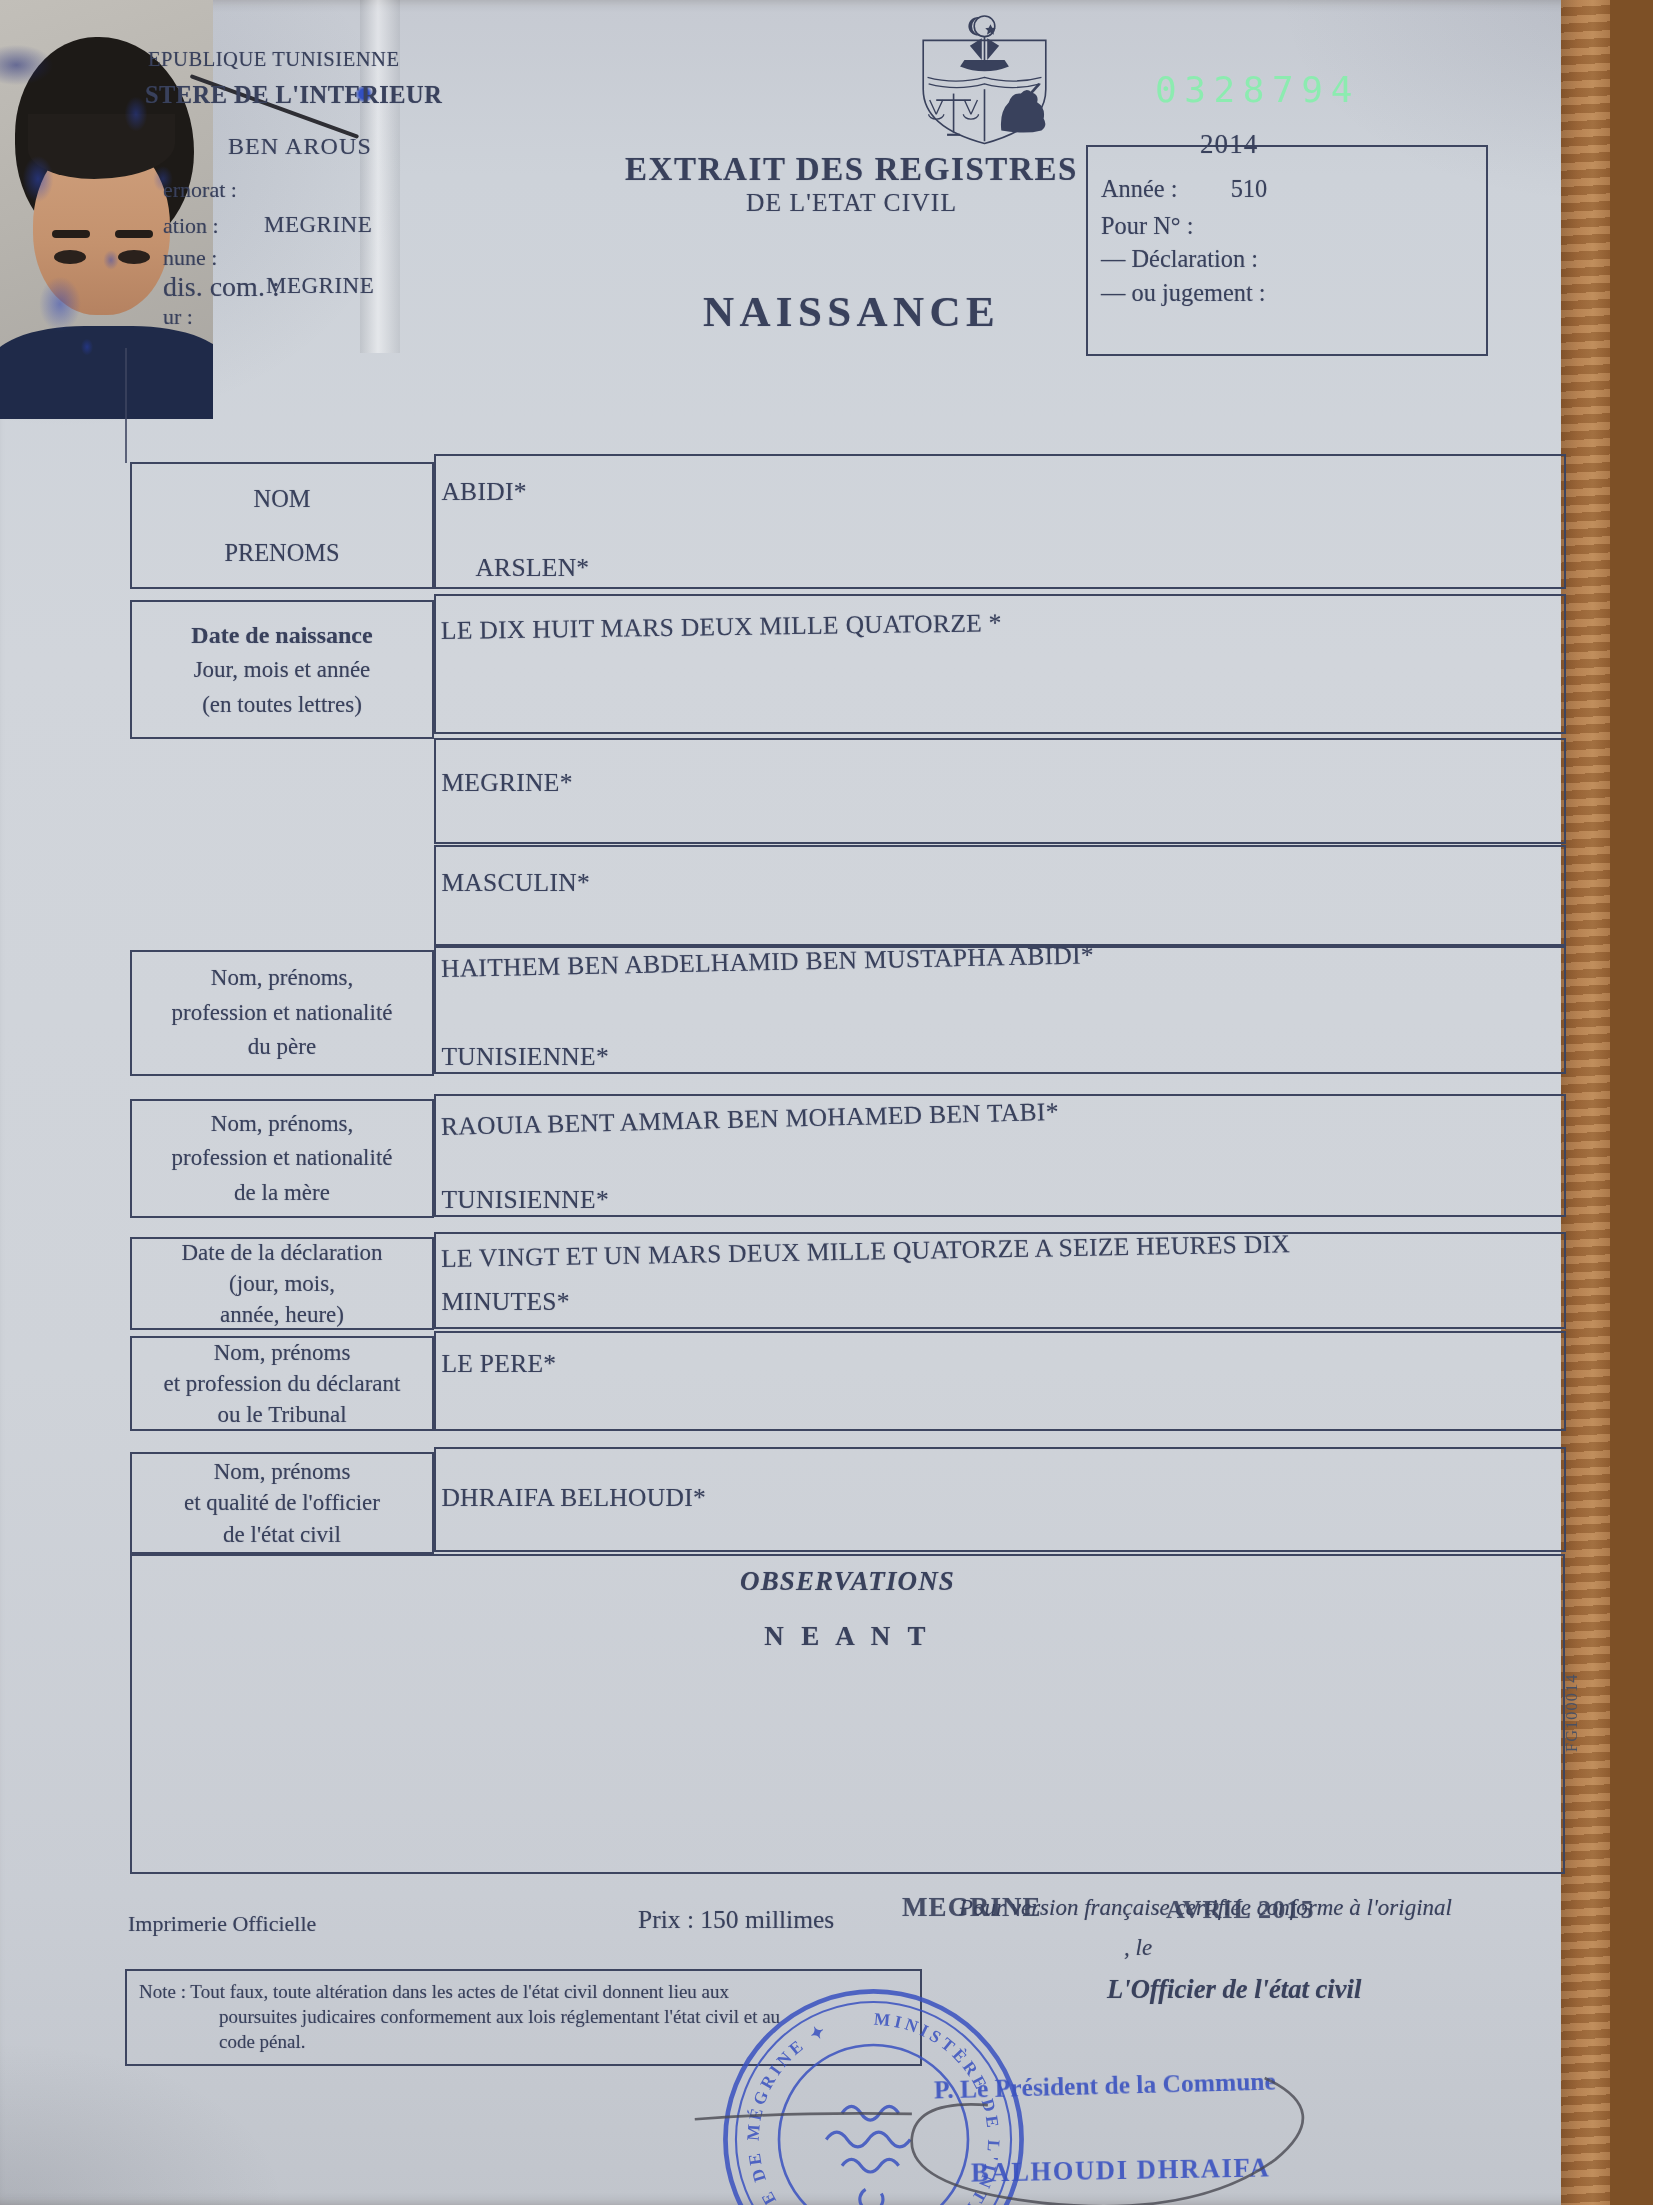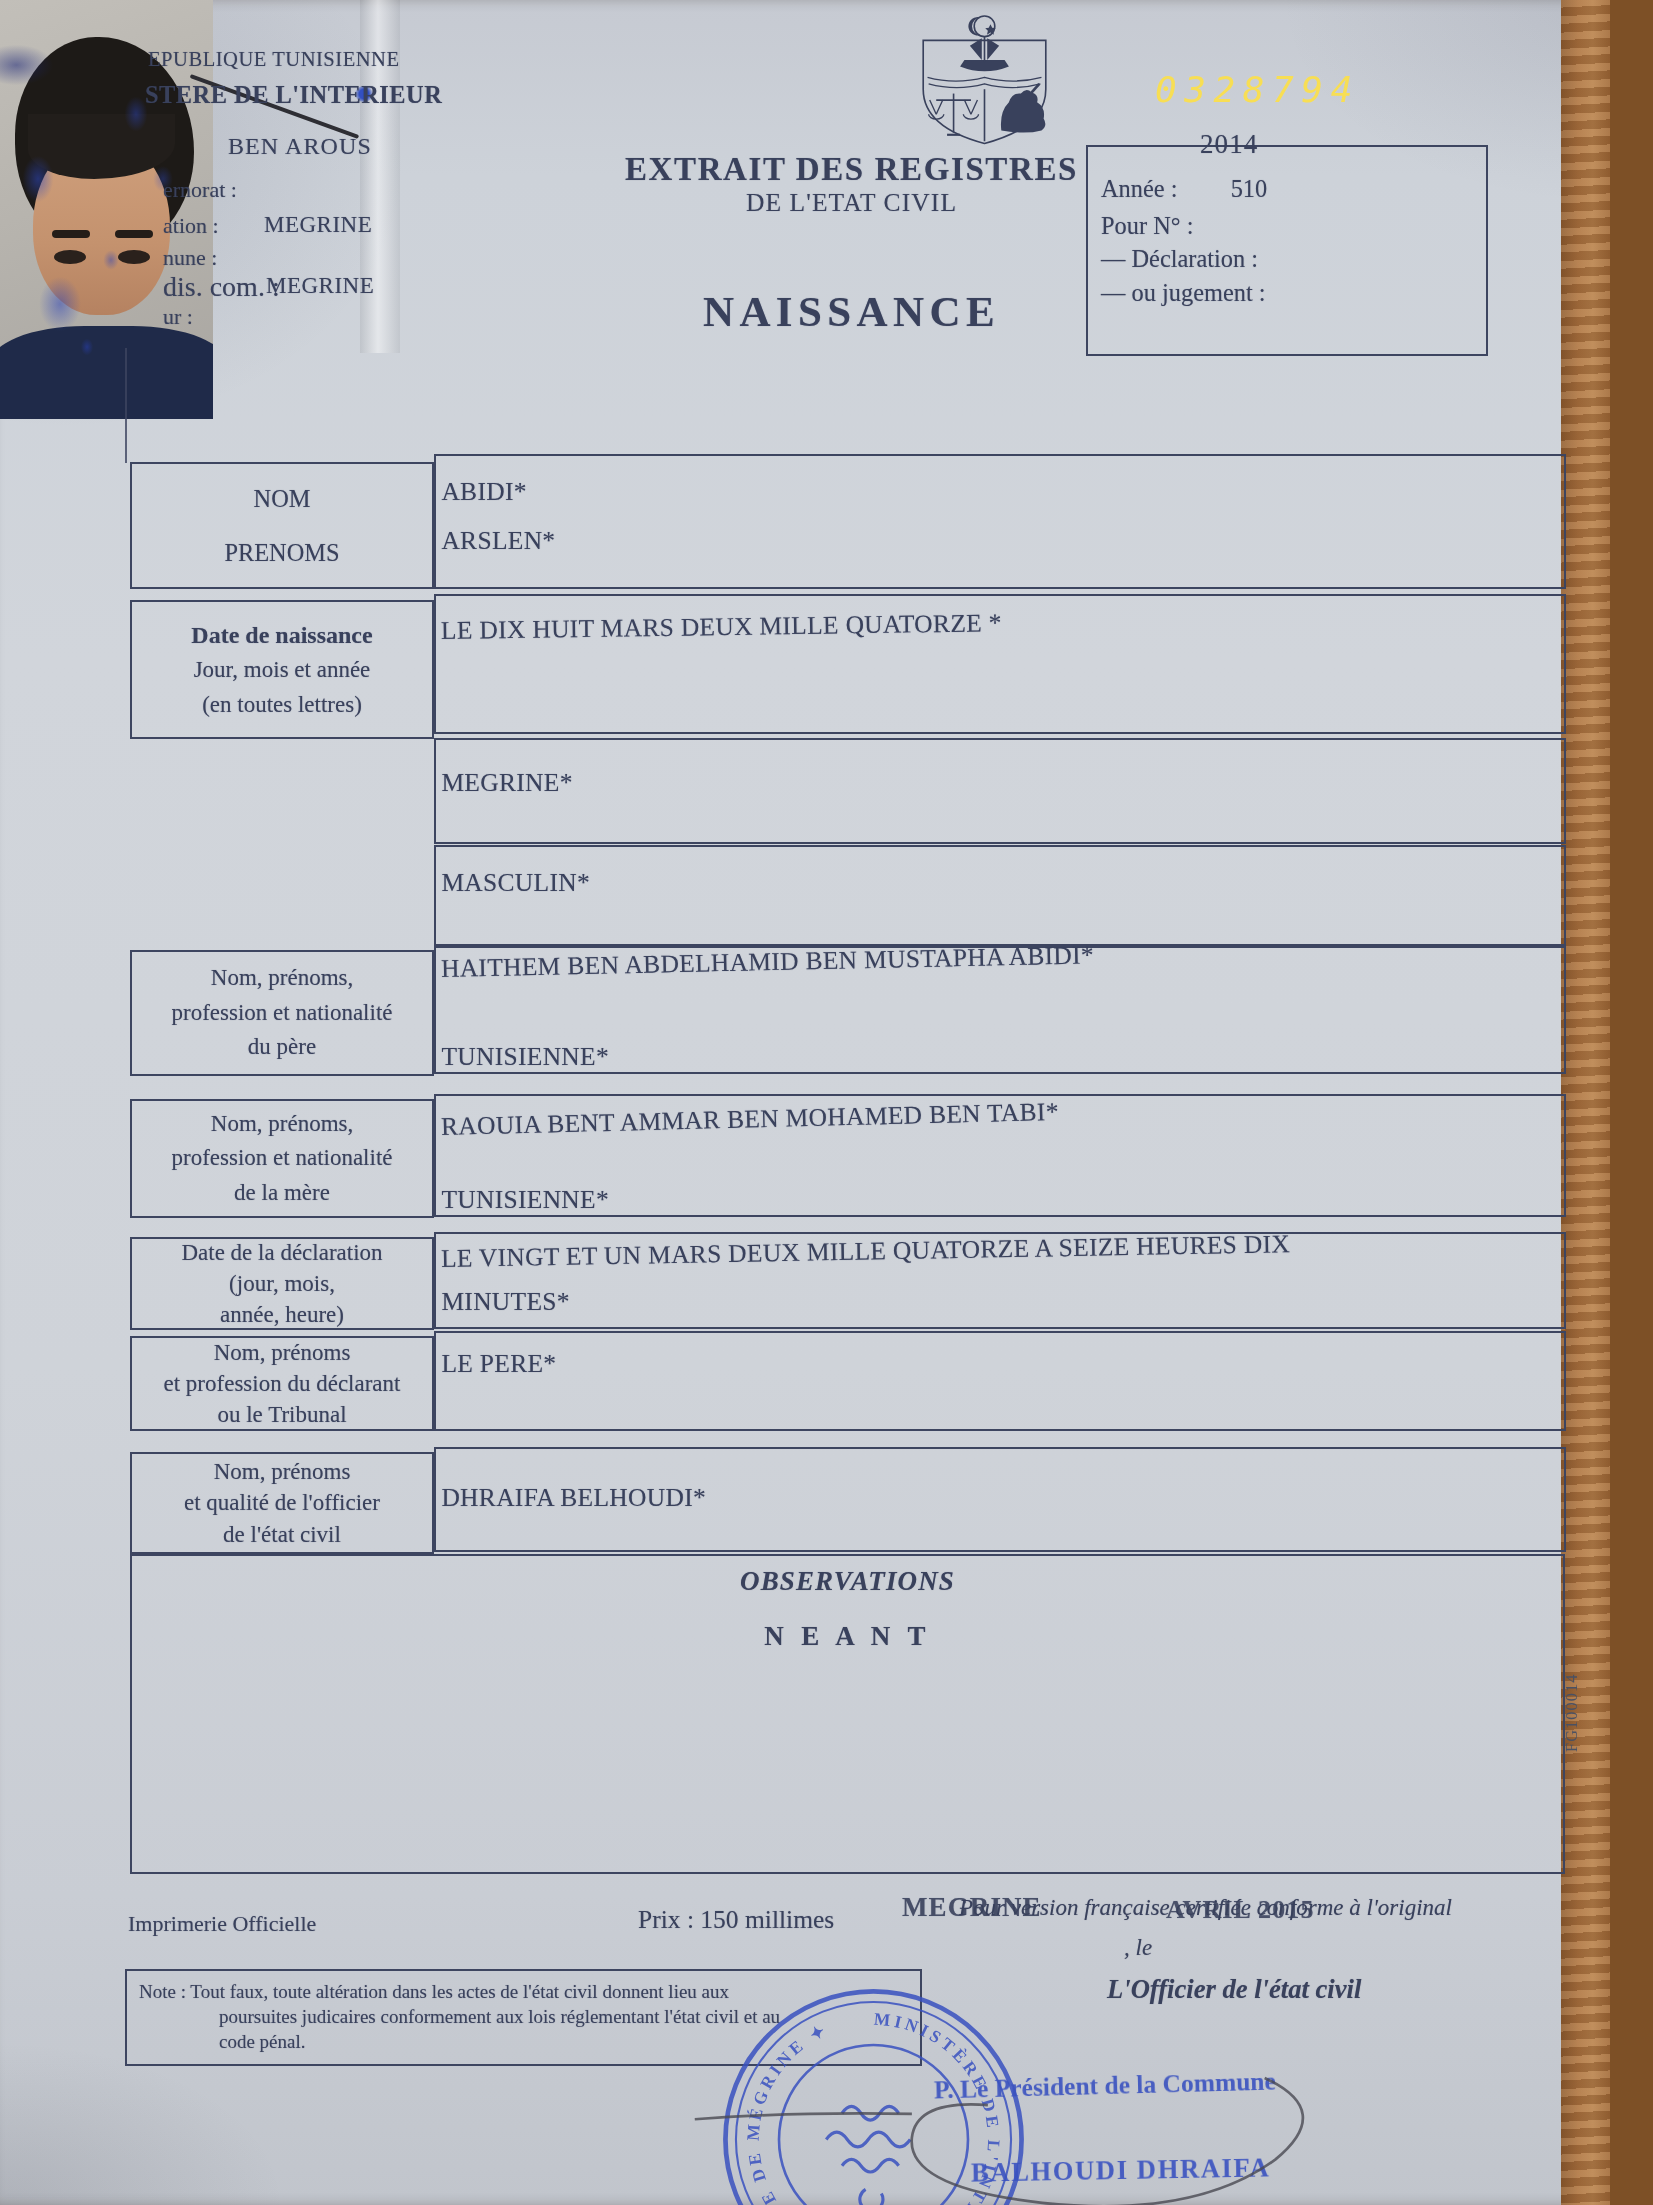--- a/index.html
+++ b/index.html
@@ -127,21 +127,21 @@
       <line x1="76" y1="162" x2="140" y2="162"></line>
       <path d="M64 162 l12 26 M88 162 l-12 26 M62 188 a14 9 0 0 0 28 0" stroke-width="2.5"></path>
       <path d="M128 162 l12 26 M152 162 l-12 26 M126 188 a14 9 0 0 0 28 0" stroke-width="2.5"></path>
       <path d="M96 226 h24" stroke-width="4"></path>
 
       <path d="M196 218 q-4 -34 14 -52 q6 -18 22 -16 q10 -12 20 -2 q14 4 10 18 q16 10 12 30 q8 14 -4 22 q-30 8 -74 0 z" fill="#39415c" stroke="none"></path>
       <path d="M250 150 l16 -18" stroke-width="5"></path>
     </g>
   </svg>
 
-  <div class="txt" style="left:1155px;top:69px;font-family:'DejaVu Sans Mono',monospace;font-size:36px;letter-spacing:7.6px;color:#fde047;opacity:.9;font-style:italic;">0328794</div>
+  <div class="txt" style="left:1155px;top:69px;font-family:'DejaVu Sans Mono',monospace;font-size:36px;letter-spacing:7.6px;color:#86efac;opacity:.9;">0328794</div>
   <div id="acte-box">
     <div id="acte-year" class="soft">2014</div>
     <div class="acte-line soft" style="top:28px;">
       <span>Année :</span>
       <span style="margin-left:47px;">510</span>
     </div>
     <div class="acte-line soft" style="top:65px;">Pour N° :</div>
     <div class="acte-line soft" style="top:98px;">— Déclaration :</div>
     <div class="acte-line soft" style="top:132px;">— ou jugement :</div>
   </div>
@@ -151,21 +151,21 @@
   <div class="txt soft" style="left:488px;top:287px;width:727px;text-align:center;font-size:43px;font-weight:bold;letter-spacing:5.4px;">NAISSANCE</div>
 
   <div id="vline-artifact"></div>
 
   <div class="lblbox soft" style="top:462px;height:123px;font-size:24.4px;line-height:2.2;">
     <div>NOM</div>
     <div>PRENOMS</div>
   </div>
   <div class="valbox" style="top:454px;height:131px;">
     <div class="val-line soft" style="top:20.6px;">ABIDI*</div>
-    <div class="val-line soft" style="top:70px;">ARSLEN*</div>
+    <div class="val-line soft" style="top:97px;margin-left:34px;">ARSLEN*</div>
   </div>
 
   <div class="lblbox soft" style="top:600px;height:135px;">
     <div style="font-weight:bold;font-size:24px;">Date de naissance</div>
     <div>Jour, mois et année</div>
     <div>(en toutes lettres)</div>
   </div>
   <div class="valbox" style="top:594px;height:136px;">
     <div class="val-line soft" style="top:19.5px;transform:rotate(-0.8deg);transform-origin:left;">LE DIX HUIT MARS  DEUX MILLE QUATORZE *</div>
   </div>

